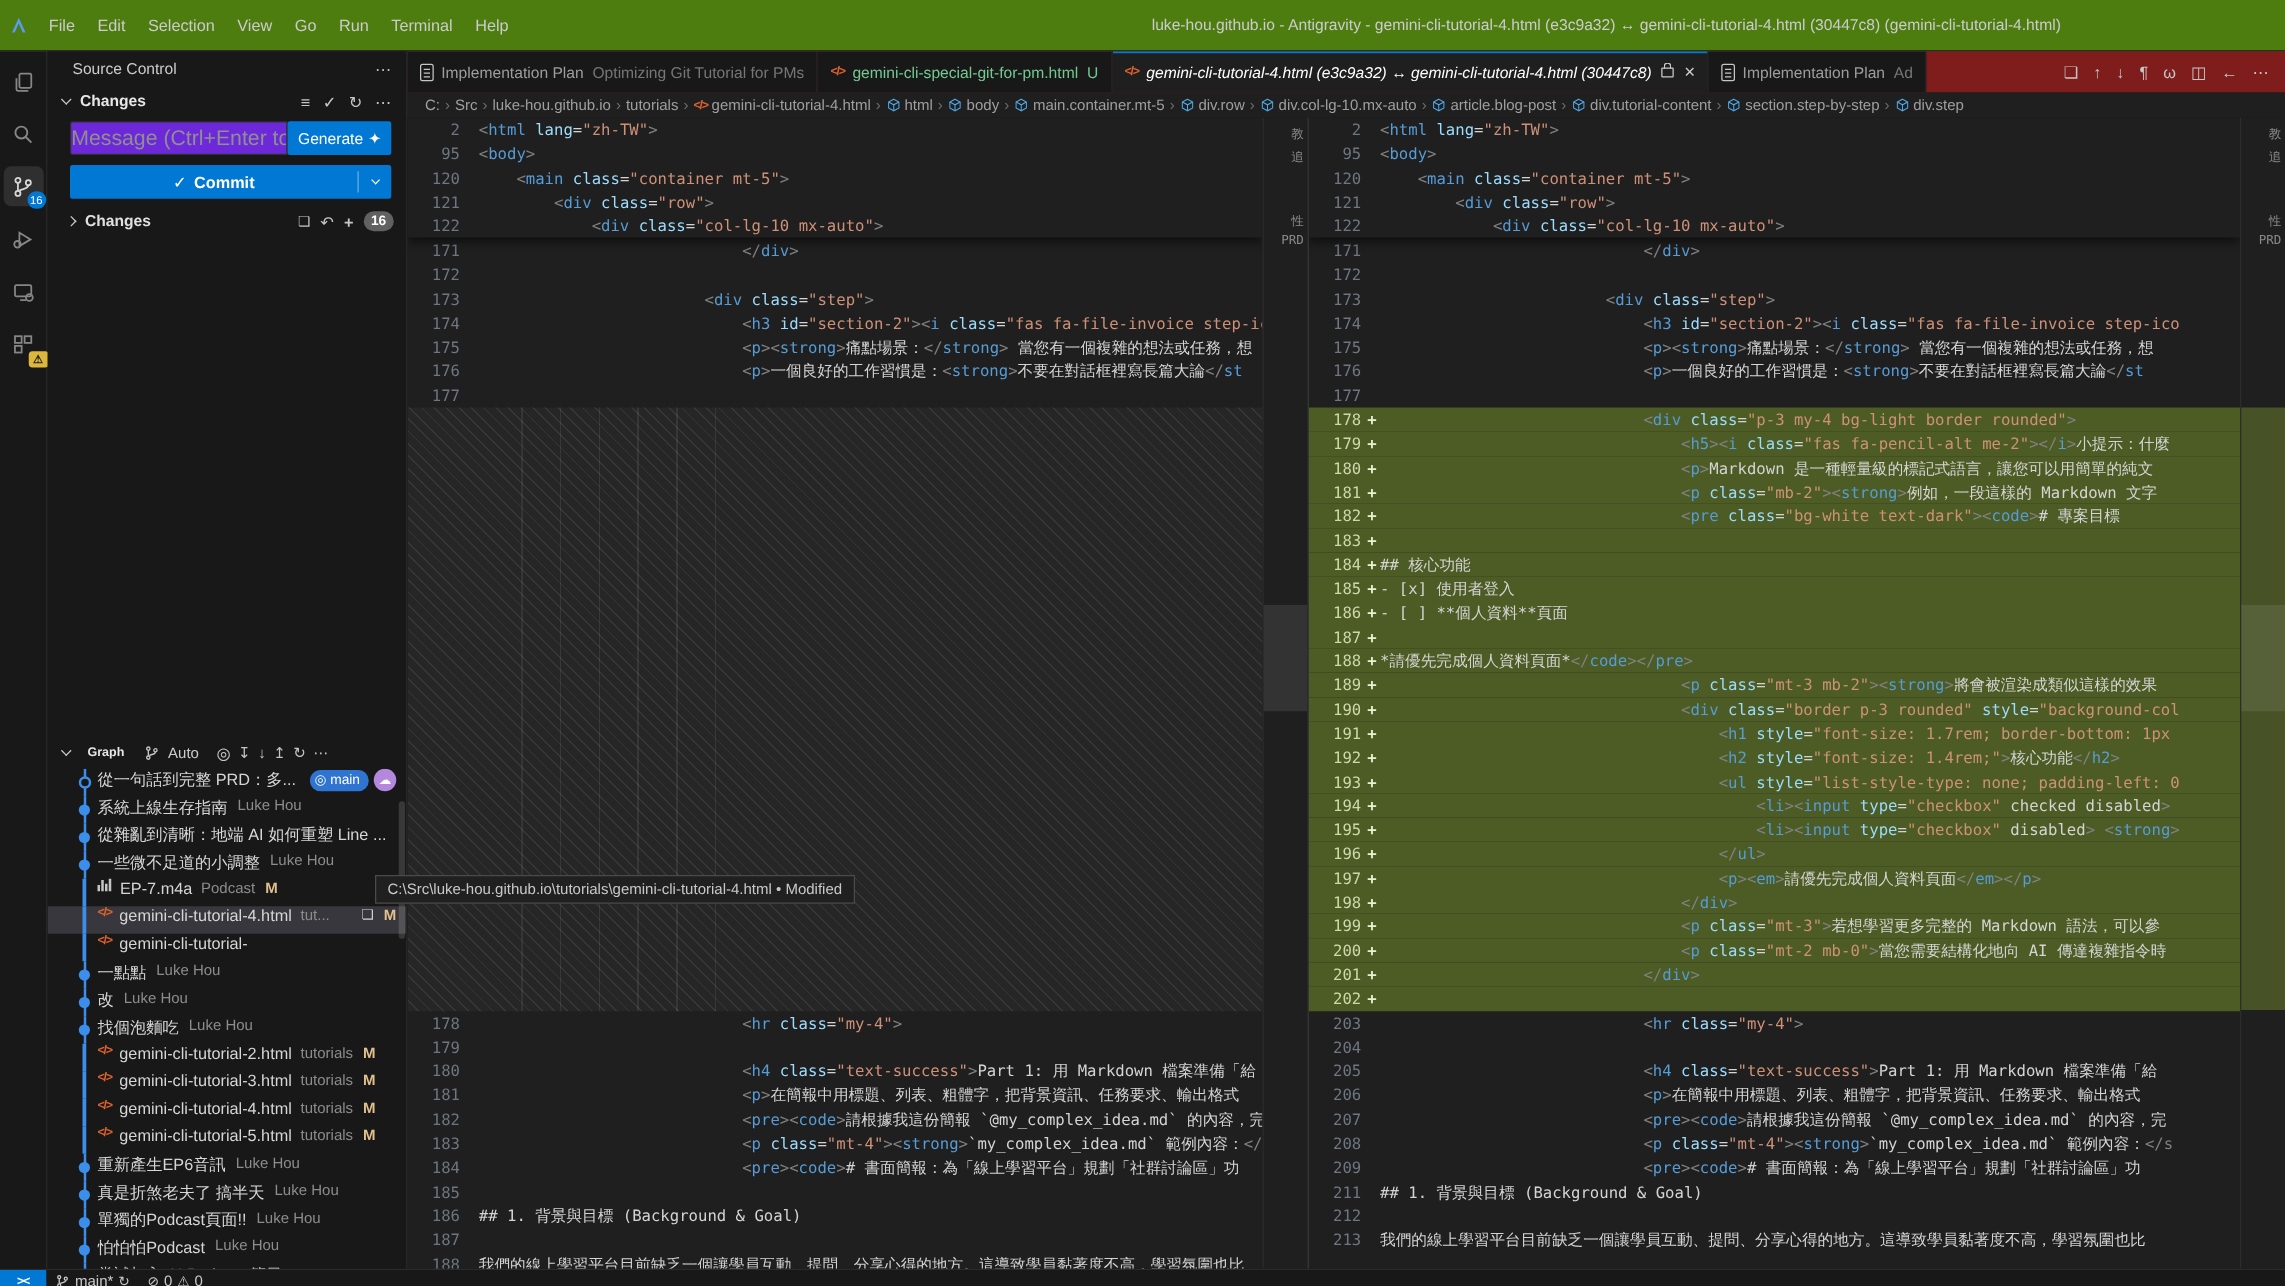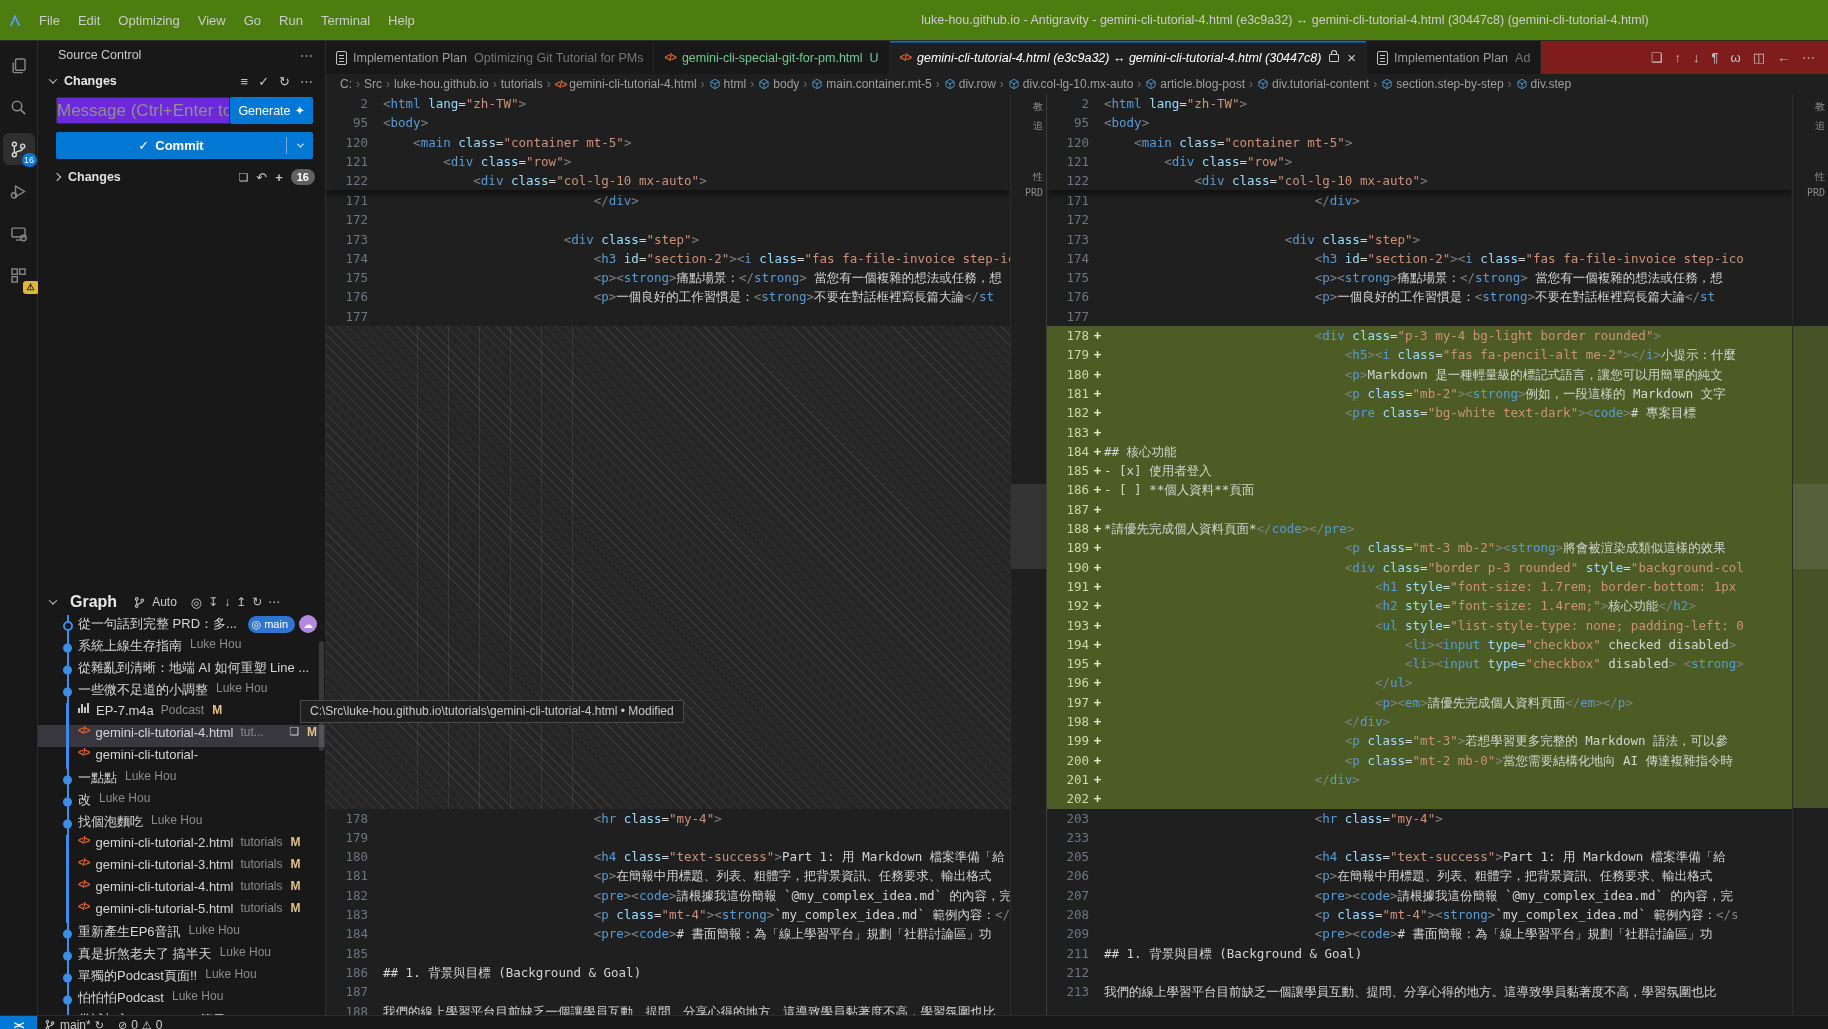--- a/index.html
+++ b/index.html
@@ -56,21 +56,21 @@
   .commit-dd { width:26px; display:flex; align-items:center; justify-content:center; }
   .commit-dd .chev { border-color:#fff; width:5px; height:5px; }
   .changes-row { display:flex; align-items:center; height:24px; padding:0 10px 0 16px; color:#e0e0e0; }
   .changes-row .lbl { font-weight:bold; margin-left:8px; font-size:12.5px; }
   .cr-icons { margin-left:auto; display:flex; align-items:center; gap:8px; color:#c5c5c5; }
   .badge { background:#616161; color:#fff; border-radius:10px; font-size:11px; line-height:16px;
     padding:0 6px; font-weight:bold; }
   .sb-spacer { flex:1; }
 
   .graph-hdr { display:flex; align-items:center; height:26px; padding:0 10px 0 12px; gap:6px; }
-  .graph-hdr .lbl { font-weight:bold; color:#e7e7e7; font-size:16px; margin-left:8px; }
+  .graph-hdr .lbl { font-weight:bold; color:#e7e7e7; font-size:10px; margin-left:8px; }
   .graph-hdr .ico { color:#c5c5c5; font-size:12px; }
   .graph-hdr .auto { color:#cccccc; font-size:12px; }
   .graph-list { overflow:hidden; position:relative; flex:1; }
   .g-row { display:flex; align-items:flex-start; height:22px; position:relative; padding-right:8px; }
   .g-row.hover { background:#37373d; }
   .g-rail { width:40px; flex:none; align-self:stretch; position:relative; }
   .g-rail::before { content:""; position:absolute; left:29px; top:0; bottom:0; width:2px; background:#3b8eea; }
   .g-row.filerow .g-rail::before { width:3px; left:28px; }
   .g-dot { position:absolute; left:25px; top:50%; transform:translateY(-50%); width:9px; height:9px;
     border-radius:50%; background:#3b8eea; z-index:1; }
@@ -173,21 +173,21 @@
 
 <div class="titlebar">
   <span class="logo">
     <svg class="ic" width="16" height="16" viewBox="0 0 16 16">
         <path d="M8 2.2 L13.4 14 H11.2 L8 6.6 L4.8 14 H2.6 Z" fill="#5b9bf8"></path>
       </svg>
   </span>
   <div style="display:flex;">
       <span class="menu-item">File</span>
       <span class="menu-item">Edit</span>
-      <span class="menu-item">Optimizing</span>
+      <span class="menu-item">Selection</span>
       <span class="menu-item">View</span>
       <span class="menu-item">Go</span>
       <span class="menu-item">Run</span>
       <span class="menu-item">Terminal</span>
       <span class="menu-item">Help</span>
     </div>
   <span class="window-title">luke-hou.github.io - Antigravity - gemini-cli-tutorial-4.html (e3c9a32) ↔ gemini-cli-tutorial-4.html (30447c8) (gemini-cli-tutorial-4.html)</span>
 </div>
 
 <div class="main">
@@ -660,21 +660,21 @@
             <div class="crow added"><span class="ln">194</span><span class="sign">+</span><span class="codeline"><span>                                        </span><span class="g-p">&lt;</span><span class="g-t">li</span><span class="g-p">&gt;&lt;</span><span class="g-t">input</span><span class="g-x"> </span><span class="g-a">type</span><span class="g-x">=</span><span class="g-s">"checkbox"</span><span class="g-x"> checked disabled</span><span class="g-p">&gt;</span></span></div>
             <div class="crow added"><span class="ln">195</span><span class="sign">+</span><span class="codeline"><span>                                        </span><span class="g-p">&lt;</span><span class="g-t">li</span><span class="g-p">&gt;&lt;</span><span class="g-t">input</span><span class="g-x"> </span><span class="g-a">type</span><span class="g-x">=</span><span class="g-s">"checkbox"</span><span class="g-x"> disabled</span><span class="g-p">&gt;</span><span class="g-x"> </span><span class="g-p">&lt;</span><span class="g-t">strong</span><span class="g-p">&gt;</span></span></div>
             <div class="crow added"><span class="ln">196</span><span class="sign">+</span><span class="codeline"><span>                                    </span><span class="g-p">&lt;/</span><span class="g-t">ul</span><span class="g-p">&gt;</span></span></div>
             <div class="crow added"><span class="ln">197</span><span class="sign">+</span><span class="codeline"><span>                                    </span><span class="g-p">&lt;</span><span class="g-t">p</span><span class="g-p">&gt;&lt;</span><span class="g-t">em</span><span class="g-p">&gt;</span><span class="g-x">請優先完成個人資料頁面</span><span class="g-p">&lt;/</span><span class="g-t">em</span><span class="g-p">&gt;&lt;/</span><span class="g-t">p</span><span class="g-p">&gt;</span></span></div>
             <div class="crow added"><span class="ln">198</span><span class="sign">+</span><span class="codeline"><span>                                </span><span class="g-p">&lt;/</span><span class="g-t">div</span><span class="g-p">&gt;</span></span></div>
             <div class="crow added"><span class="ln">199</span><span class="sign">+</span><span class="codeline"><span>                                </span><span class="g-p">&lt;</span><span class="g-t">p</span><span class="g-x"> </span><span class="g-a">class</span><span class="g-x">=</span><span class="g-s">"mt-3"</span><span class="g-p">&gt;</span><span class="g-x">若想學習更多完整的 Markdown 語法，可以參</span></span></div>
             <div class="crow added"><span class="ln">200</span><span class="sign">+</span><span class="codeline"><span>                                </span><span class="g-p">&lt;</span><span class="g-t">p</span><span class="g-x"> </span><span class="g-a">class</span><span class="g-x">=</span><span class="g-s">"mt-2 mb-0"</span><span class="g-p">&gt;</span><span class="g-x">當您需要結構化地向 AI 傳達複雜指令時</span></span></div>
             <div class="crow added"><span class="ln">201</span><span class="sign">+</span><span class="codeline"><span>                            </span><span class="g-p">&lt;/</span><span class="g-t">div</span><span class="g-p">&gt;</span></span></div>
             <div class="crow added"><span class="ln">202</span><span class="sign">+</span><span class="codeline"></span></div>
             <div class="crow"><span class="ln">203</span><span class="sign"></span><span class="codeline"><span>                            </span><span class="g-p">&lt;</span><span class="g-t">hr</span><span class="g-x"> </span><span class="g-a">class</span><span class="g-x">=</span><span class="g-s">"my-4"</span><span class="g-p">&gt;</span></span></div>
-            <div class="crow"><span class="ln">233</span><span class="sign"></span><span class="codeline"></span></div>
+            <div class="crow"><span class="ln">204</span><span class="sign"></span><span class="codeline"></span></div>
             <div class="crow"><span class="ln">205</span><span class="sign"></span><span class="codeline"><span>                            </span><span class="g-p">&lt;</span><span class="g-t">h4</span><span class="g-x"> </span><span class="g-a">class</span><span class="g-x">=</span><span class="g-s">"text-success"</span><span class="g-p">&gt;</span><span class="g-x">Part 1: 用 Markdown 檔案準備「給</span></span></div>
             <div class="crow"><span class="ln">206</span><span class="sign"></span><span class="codeline"><span>                            </span><span class="g-p">&lt;</span><span class="g-t">p</span><span class="g-p">&gt;</span><span class="g-x">在簡報中用標題、列表、粗體字，把背景資訊、任務要求、輸出格式</span></span></div>
             <div class="crow"><span class="ln">207</span><span class="sign"></span><span class="codeline"><span>                            </span><span class="g-p">&lt;</span><span class="g-t">pre</span><span class="g-p">&gt;&lt;</span><span class="g-t">code</span><span class="g-p">&gt;</span><span class="g-x">請根據我這份簡報 `@my_complex_idea.md` 的內容，完</span></span></div>
             <div class="crow"><span class="ln">208</span><span class="sign"></span><span class="codeline"><span>                            </span><span class="g-p">&lt;</span><span class="g-t">p</span><span class="g-x"> </span><span class="g-a">class</span><span class="g-x">=</span><span class="g-s">"mt-4"</span><span class="g-p">&gt;&lt;</span><span class="g-t">strong</span><span class="g-p">&gt;</span><span class="g-x">`my_complex_idea.md` 範例內容：</span><span class="g-p">&lt;/s</span></span></div>
             <div class="crow"><span class="ln">209</span><span class="sign"></span><span class="codeline"><span>                            </span><span class="g-p">&lt;</span><span class="g-t">pre</span><span class="g-p">&gt;&lt;</span><span class="g-t">code</span><span class="g-p">&gt;</span><span class="g-x"># 書面簡報：為「線上學習平台」規劃「社群討論區」功</span></span></div>
             <div class="crow"><span class="ln">211</span><span class="sign"></span><span class="codeline"><span class="g-x">## 1. 背景與目標 (Background &amp; Goal)</span></span></div>
             <div class="crow"><span class="ln">212</span><span class="sign"></span><span class="codeline"></span></div>
             <div class="crow"><span class="ln">213</span><span class="sign"></span><span class="codeline"><span class="g-x">我們的線上學習平台目前缺乏一個讓學員互動、提問、分享心得的地方。這導致學員黏著度不高，學習氛圍也比</span></span></div>
           </div>
         <div class="sticky">

